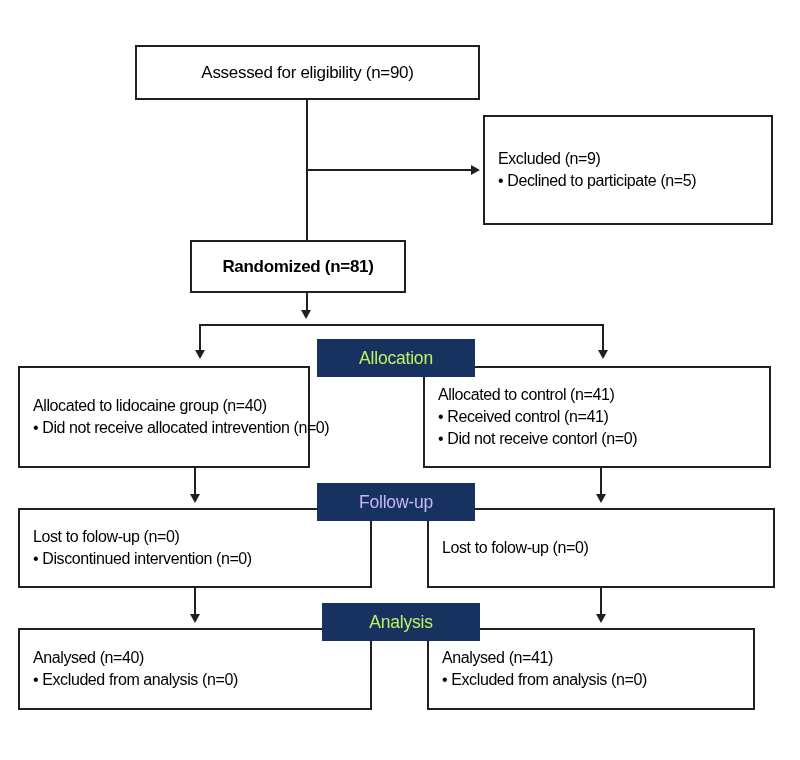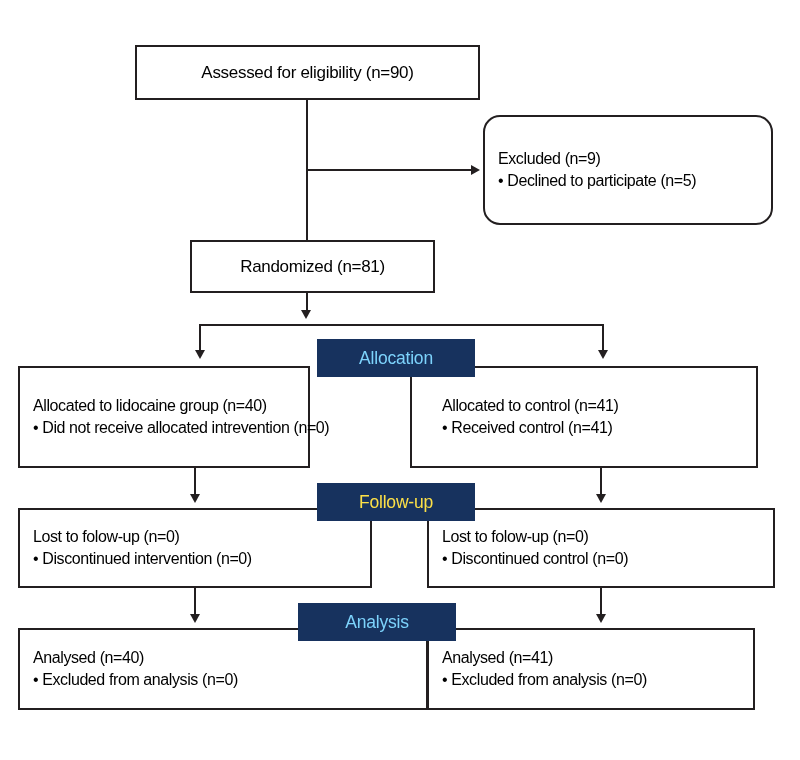--- a/index.html
+++ b/index.html
@@ -60,76 +60,76 @@
 
   <div class="vline" style="left:194px;top:588px;height:27px;"></div>
   <div class="arrow-down" style="left:190px;top:614px;"></div>
   <div class="vline" style="left:600px;top:588px;height:27px;"></div>
   <div class="arrow-down" style="left:596px;top:614px;"></div>
 
   <div class="box center" style="left:135px;top:45px;width:345px;height:55px;">
     <div class="title-line">Assessed for eligibility (n=90)</div>
   </div>
 
-  <div class="box" style="left:483px;top:115px;width:290px;height:110px;border-radius:17px;">
+  <div class="box" style="left:483px;top:115px;width:290px;height:110px;">
     <div class="lines">
       <div class="line">Excluded (n=9)</div>
       <div class="line bullet">Declined to participate (n=5)</div>
     </div>
   </div>
 
-  <div class="box center" style="left:190px;top:240px;width:245px;height:53px;">
+  <div class="box center" style="left:190px;top:240px;width:216px;height:53px;font-weight:bold;">
     <div class="title-line">Randomized (n=81)</div>
   </div>
 
   <div class="box" style="left:18px;top:366px;width:292px;height:102px;">
     <div class="lines">
       <div class="line">Allocated to lidocaine group (n=40)</div>
       <div class="line bullet">Did not receive allocated intrevention (n=0)</div>
     </div>
   </div>
 
-  <div class="box" style="left:410px;top:366px;width:348px;height:102px;padding-left:17px;">
+  <div class="box" style="left:423px;top:366px;width:348px;height:102px;">
     <div class="lines">
       <div class="line">Allocated to control (n=41)</div>
       <div class="line bullet">Received control (n=41)</div>
+      <div class="line bullet">Did not receive contorl (n=0)</div>
     </div>
   </div>
 
   <div class="box" style="left:18px;top:508px;width:354px;height:80px;">
     <div class="lines">
       <div class="line">Lost to folow-up (n=0)</div>
       <div class="line bullet">Discontinued intervention (n=0)</div>
     </div>
   </div>
 
   <div class="box" style="left:427px;top:508px;width:348px;height:80px;">
     <div class="lines">
       <div class="line">Lost to folow-up (n=0)</div>
-      <div class="line bullet">Discontinued control (n=0)</div>
     </div>
   </div>
 
-  <div class="box" style="left:18px;top:628px;width:410px;height:82px;">
+  <div class="box" style="left:18px;top:628px;width:354px;height:82px;">
     <div class="lines">
       <div class="line">Analysed (n=40)</div>
       <div class="line bullet">Excluded from analysis (n=0)</div>
     </div>
   </div>
 
   <div class="box" style="left:427px;top:628px;width:328px;height:82px;">
     <div class="lines">
       <div class="line">Analysed (n=41)</div>
       <div class="line bullet">Excluded from analysis (n=0)</div>
     </div>
   </div>
 
-  <div class="banner" style="left: 317px; top: 339px; width: 158px; height: 38px; background: rgb(23, 50, 94); color: #7dd3fc;">
+  <div class="banner" style="left: 317px; top: 339px; width: 158px; height: 38px; background: rgb(23, 50, 94); color: #bef264;">
     <span>Allocation</span>
   </div>
-  <div class="banner" style="left: 317px; top: 483px; width: 158px; height: 38px; background: rgb(23, 50, 94); color: #fde047;">
+  <div class="banner" style="left: 317px; top: 483px; width: 158px; height: 38px; background: rgb(23, 50, 94); color: #c4b5fd;">
     <span>Follow-up</span>
   </div>
-  <div class="banner" style="left: 298px; top: 603px; width: 158px; height: 38px; background: rgb(23, 50, 94); color: #7dd3fc;">
+  <div class="banner" style="left: 322px; top: 603px; width: 158px; height: 38px; background: rgb(23, 50, 94); color: #bef264;">
     <span>Analysis</span>
   </div>
 
 </div>
 
 </body></html>

